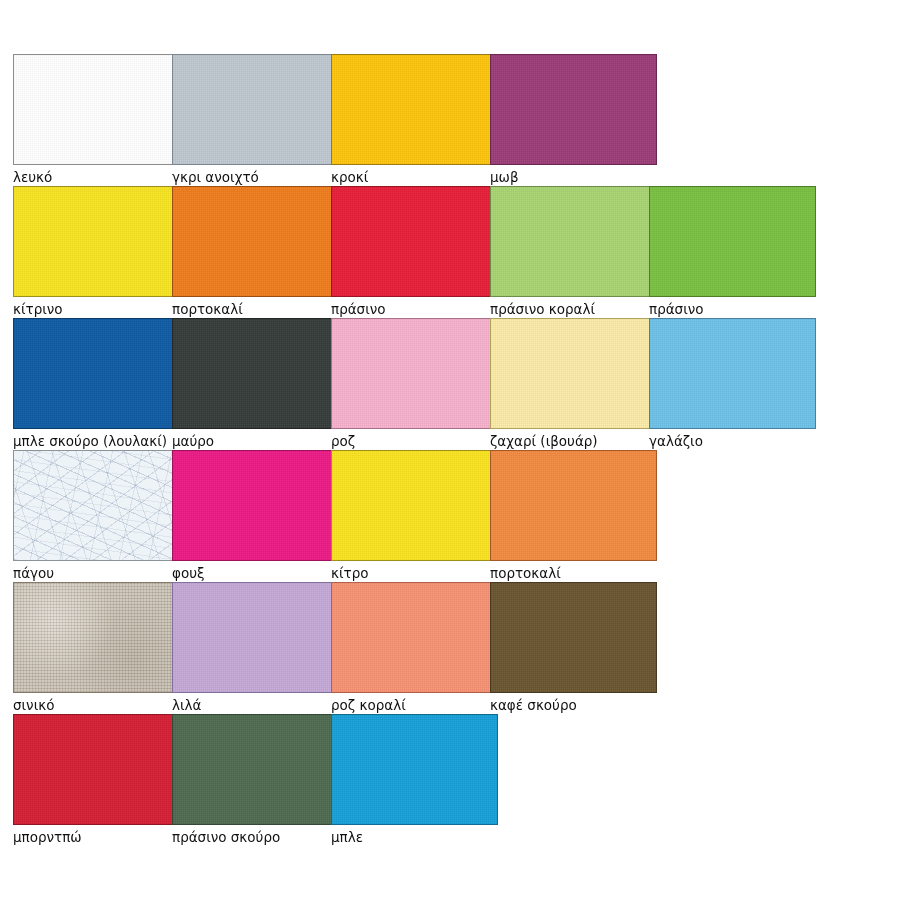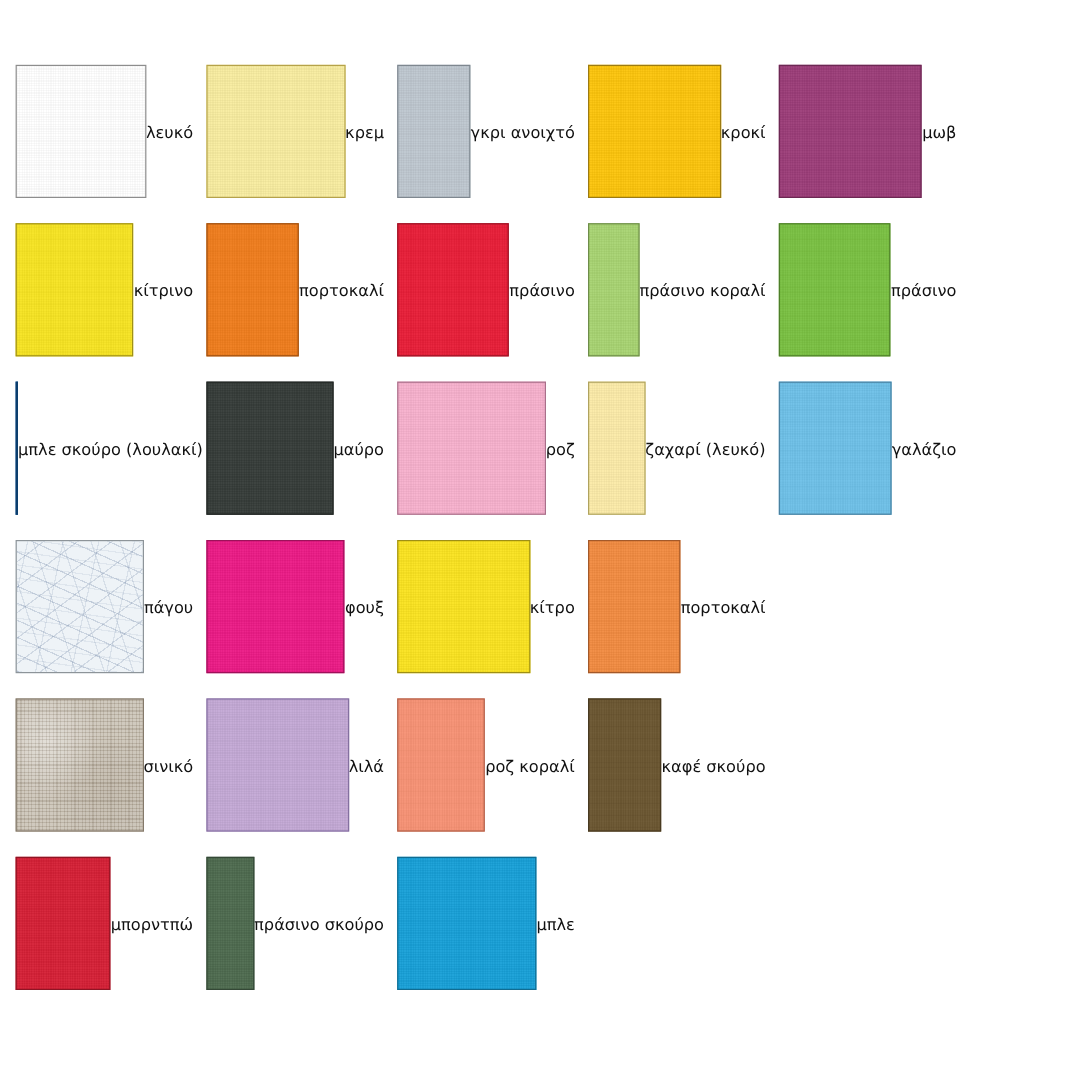--- a/index.html
+++ b/index.html
@@ -32,22 +32,22 @@
     height: 132px;
     margin: 0;
     padding: 0 0 0 13px;
     box-sizing: border-box;
   }
 
   .swatch-cell {
     width: 148px;
     margin-right: 11px;
     display: flex;
-    flex-direction: row;
-    align-items: center;
+    flex-direction: column;
+    align-items: flex-start;
     box-sizing: border-box;
   }
 
   .swatch-chip {
     width: 167px;
     height: 111px;
     box-sizing: border-box;
     border-style: solid;
     border-width: 1.5px;
     position: relative;
@@ -101,26 +101,20 @@
 
 <div id="palette-sheet">
     <div class="swatch-row">
       <div class="swatch-cell">
         <div class="swatch-chip" style="background-color: rgb(255, 255, 255); border-color: rgb(141, 141, 141);">
           <span class="chip-texture"></span>
         </div>
         <div class="swatch-label">λευκό</div>
       </div>
       <div class="swatch-cell">
-        <div class="swatch-chip" style="background-color: rgb(248, 237, 160); border-color: rgb(181, 162, 74);">
-          <span class="chip-texture"></span>
-        </div>
-        <div class="swatch-label">κρεμ</div>
-      </div>
-      <div class="swatch-cell">
         <div class="swatch-chip" style="background-color: rgb(190, 199, 207); border-color: rgb(126, 135, 143);">
           <span class="chip-texture"></span>
         </div>
         <div class="swatch-label">γκρι ανοιχτό</div>
       </div>
       <div class="swatch-cell">
         <div class="swatch-chip" style="background-color: rgb(252, 197, 12); border-color: rgb(156, 123, 18);">
           <span class="chip-texture"></span>
         </div>
         <div class="swatch-label">κροκί</div>
@@ -180,21 +174,21 @@
       <div class="swatch-cell">
         <div class="swatch-chip" style="background-color: rgb(247, 177, 205); border-color: rgb(168, 112, 138);">
           <span class="chip-texture"></span>
         </div>
         <div class="swatch-label">ροζ</div>
       </div>
       <div class="swatch-cell">
         <div class="swatch-chip" style="background-color: rgb(251, 235, 168); border-color: rgb(176, 163, 95);">
           <span class="chip-texture"></span>
         </div>
-        <div class="swatch-label">ζαχαρί (λευκό)</div>
+        <div class="swatch-label">ζαχαρί (ιβουάρ)</div>
       </div>
       <div class="swatch-cell">
         <div class="swatch-chip" style="background-color: rgb(110, 193, 232); border-color: rgb(74, 129, 160);">
           <span class="chip-texture"></span>
         </div>
         <div class="swatch-label">γαλάζιο</div>
       </div>
     </div>
     <div class="swatch-row">
       <div class="swatch-cell">

